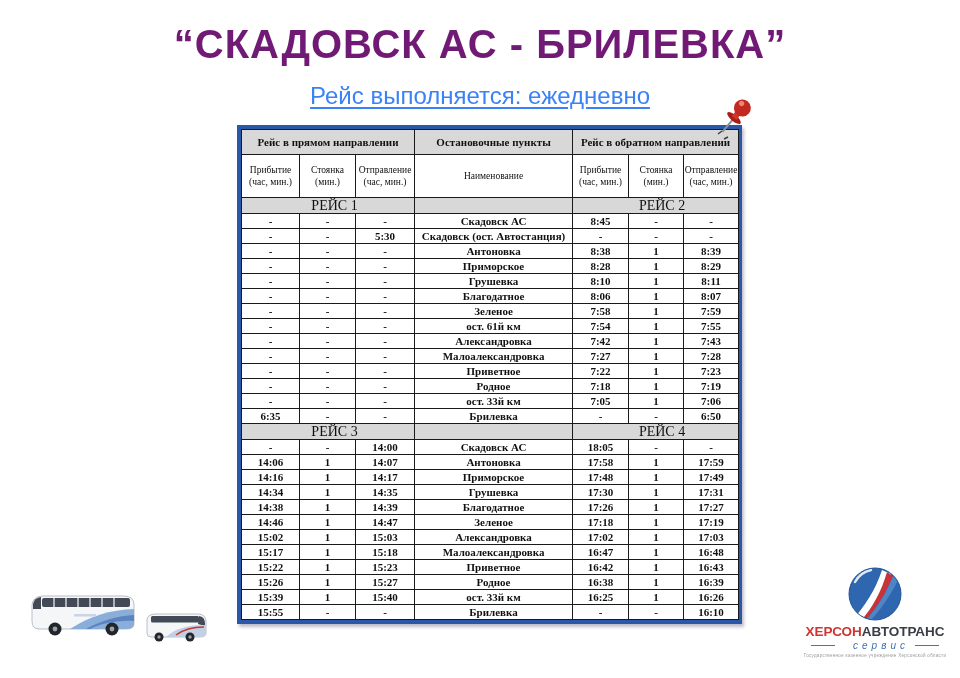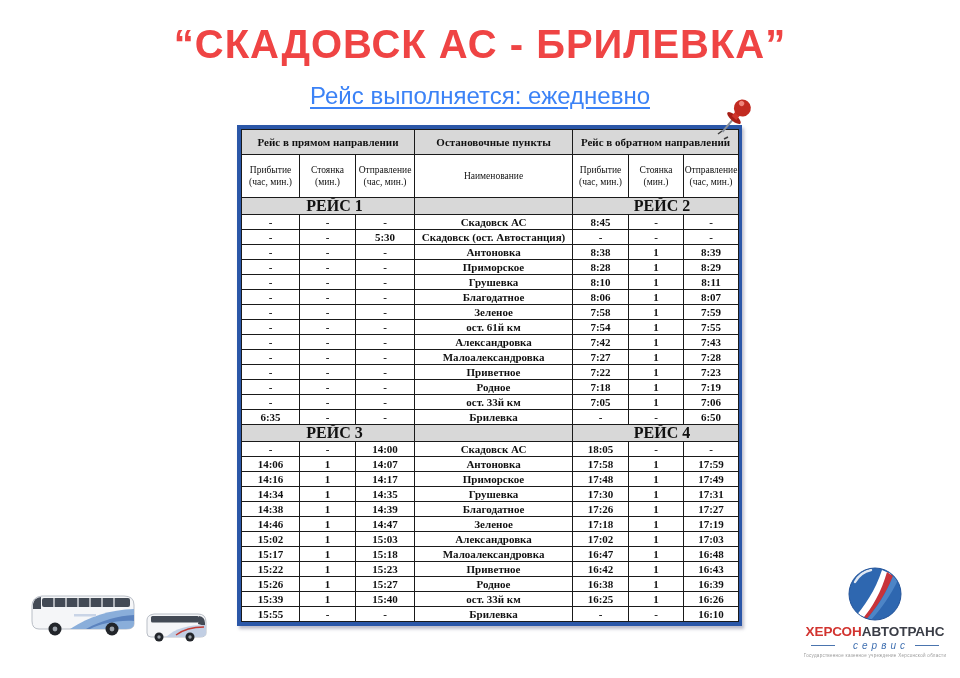--- a/index.html
+++ b/index.html
@@ -2,21 +2,21 @@
 <html><head>
 <meta charset="utf-8">
 <style>
   html,body{margin:0;padding:0;}
   body{
     width:960px;height:678px;position:relative;background:#ffffff;overflow:hidden;
     font-family:"Liberation Sans",sans-serif;
   }
   .title{
     position:absolute;top:22px;left:0;width:100%;margin:0;text-align:center;
-    font-size:40px;font-weight:bold;color:#ef4444;letter-spacing:1px;
+    font-size:40px;font-weight:bold;color:#701a75;letter-spacing:1px;
     font-family:"Liberation Sans",sans-serif;
   }
   .subtitle{
     position:absolute;top:82px;left:0;width:100%;text-align:center;
     font-size:24px;color:#3b82f6;text-decoration:underline;text-underline-offset:3px;
   }
   .table-wrap{
     position:absolute;left:237px;top:125px;width:505px;background:#fff;
     border:4px solid #2b57a8;box-shadow:2px 3px 3px rgba(110,110,140,.45);
     box-sizing:border-box;
@@ -24,21 +24,21 @@
   table.schedule{
     border-collapse:collapse;width:100%;table-layout:fixed;
     font-family:"Liberation Serif",serif;color:#111;
   }
   .schedule th,.schedule td{
     border:1px solid #1a1a1a;text-align:center;vertical-align:middle;
     padding:0;overflow:hidden;
   }
   tr.head1 th{background:#d8d8d8;font-size:11px;font-weight:bold;height:24px;}
   tr.head2 th{background:#ffffff;font-size:9.5px;font-weight:normal;height:42px;line-height:1.3;}
-  tbody tr.band td{background:#d8d8d8;font-weight:bold;font-size:16px;height:15px;line-height:1;padding-left:13px;}
+  tbody tr.band td{background:#d8d8d8;font-weight:normal;font-size:14px;height:15px;line-height:1;padding-left:13px;}
   tbody td{font-size:11px;font-weight:bold;height:14px;line-height:1;background:#fff;}
   td.station{letter-spacing:0;}
   .pin{position:absolute;left:708px;top:94px;width:52px;height:52px;}
   .bus-large{position:absolute;left:24px;top:588px;width:116px;height:54px;}
   .bus-small{position:absolute;left:142px;top:608px;width:70px;height:36px;}
   .logo{
     position:absolute;left:790px;top:566px;width:170px;text-align:center;
     font-family:"Liberation Sans",sans-serif;
   }
   .logo-globe{display:block;margin:0 auto 2px auto;}

